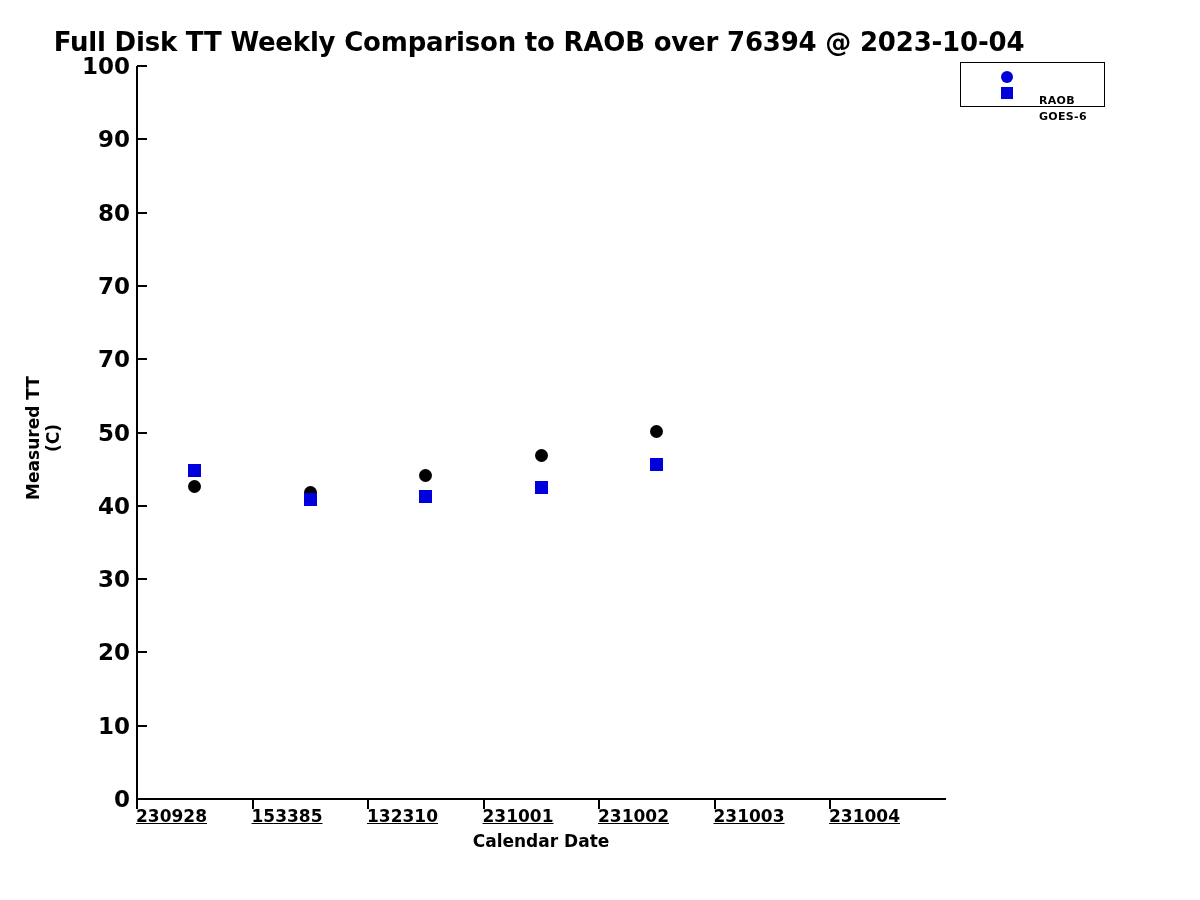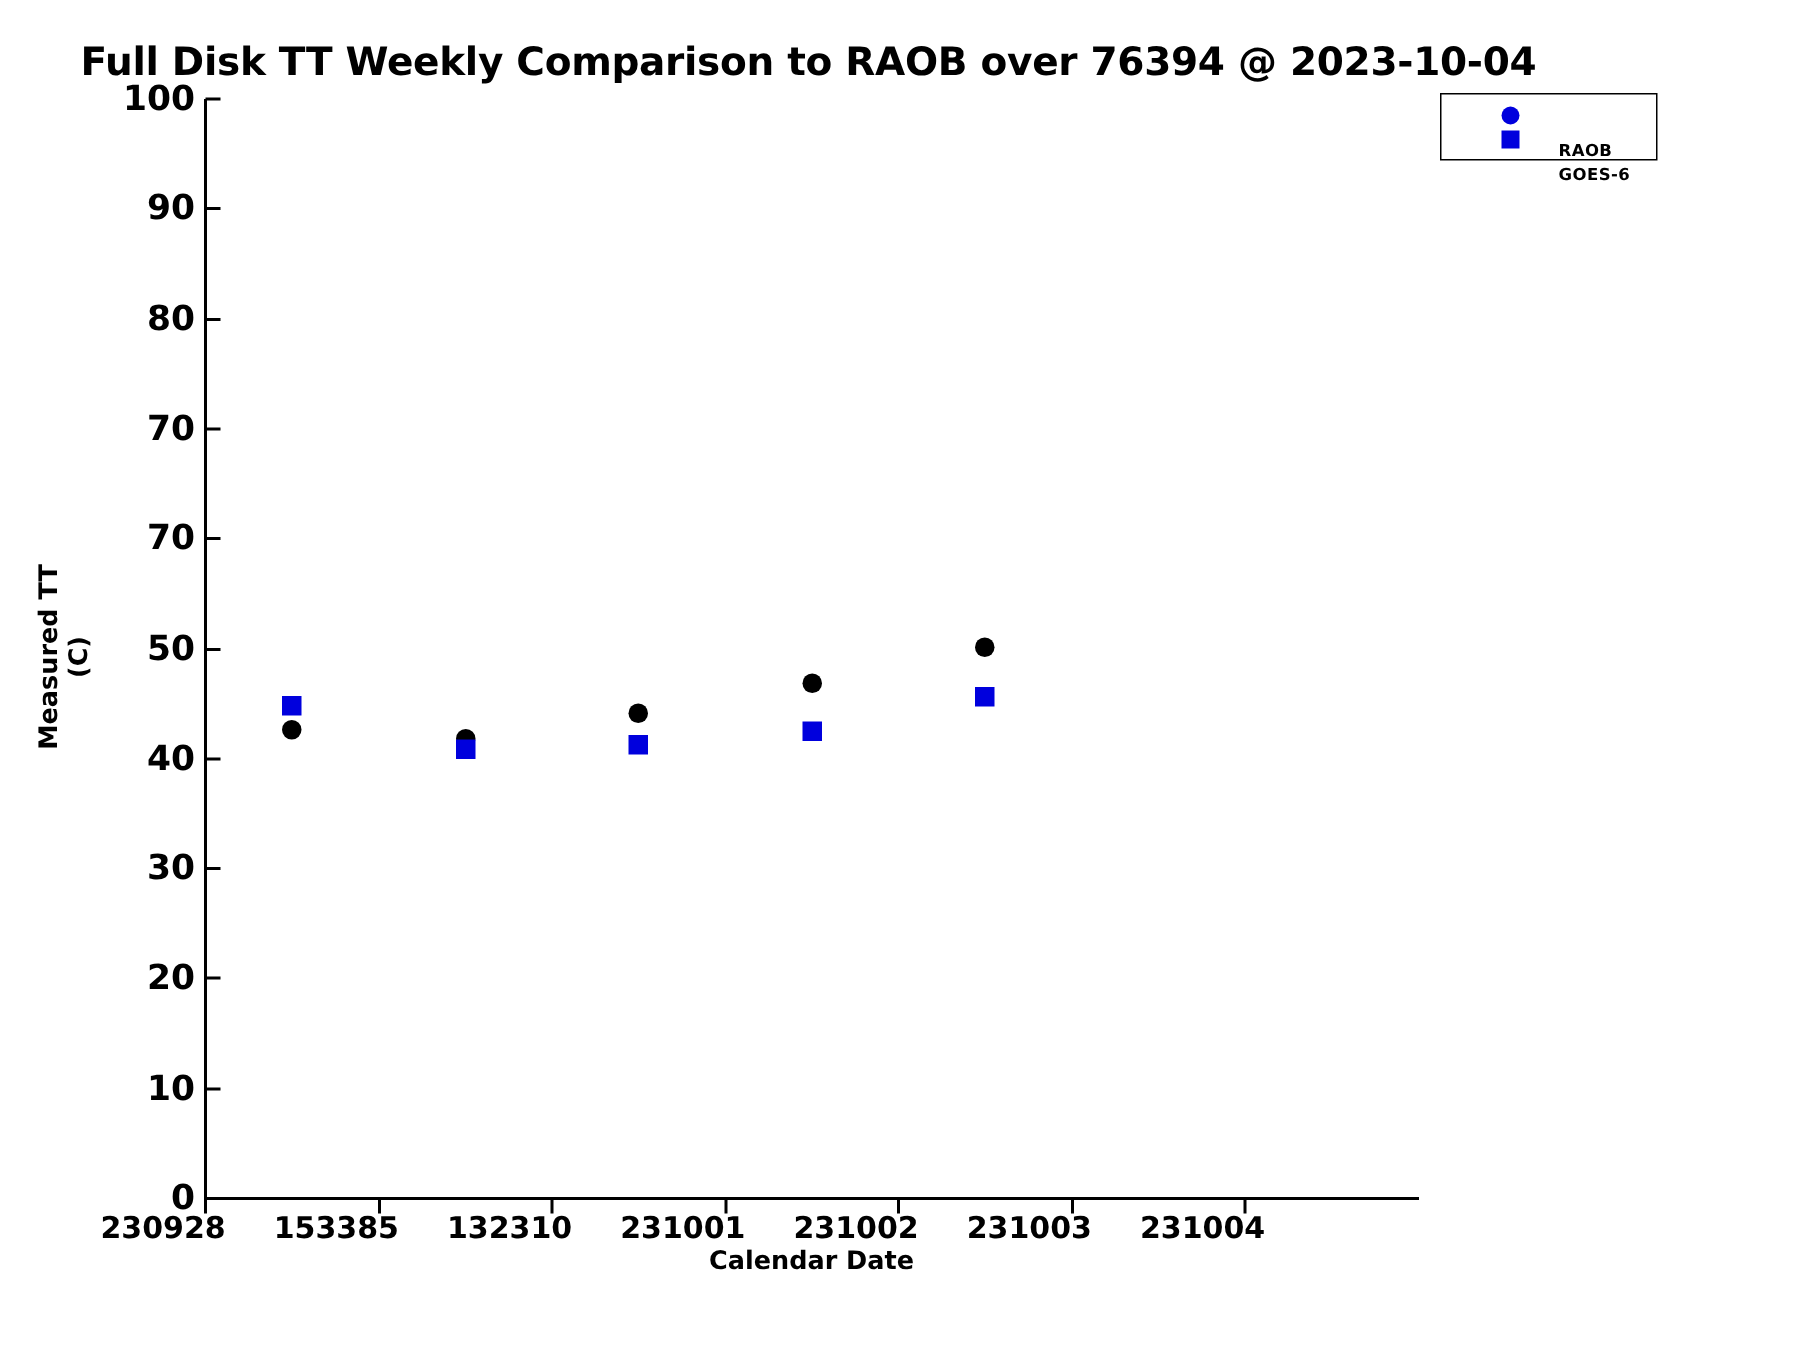--- a/index.html
+++ b/index.html
@@ -86,24 +86,25 @@
     top: 799px;
     width: 2px;
     height: 10px;
     background: #000000;
   }
   .xtick-label {
     position: absolute;
     top: 806px;
     width: 140px;
     margin-left: -70px;
-    text-align: left;
-    font-size: 20px;
-    font-weight: bold;
-    color: #000000;
+    text-align: right;
+    font-size: 17px;
+    font-weight: bold;
+    color: #000000;
+    text-decoration: underline;
   }
   
   #xlabel {
     position: absolute;
     left: 137px;
     top: 831px;
     width: 808px;
     text-align: center;
     font-size: 17px;
     font-weight: bold;

